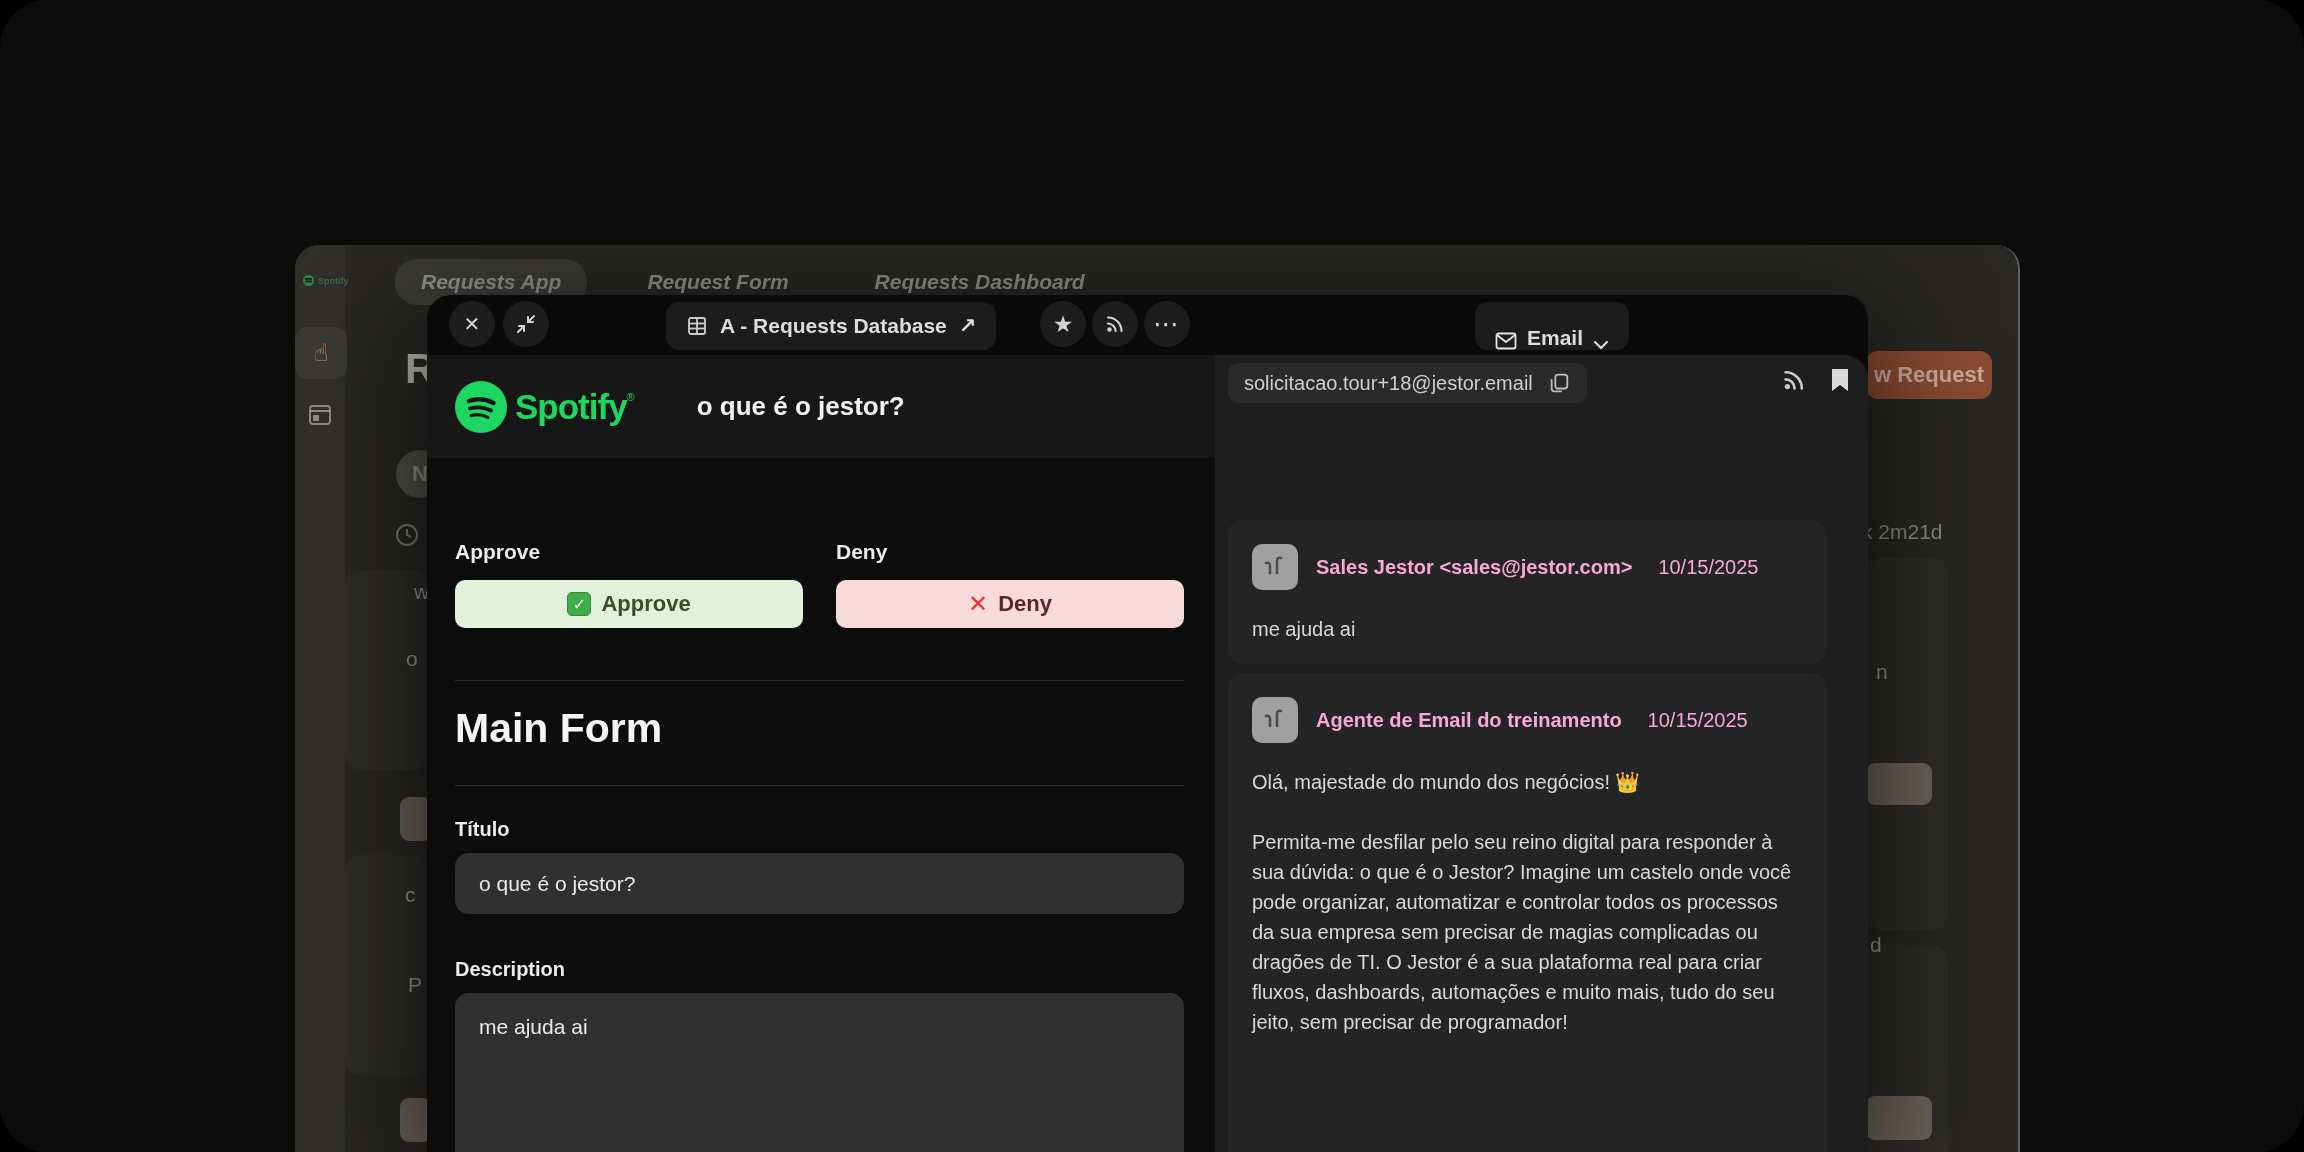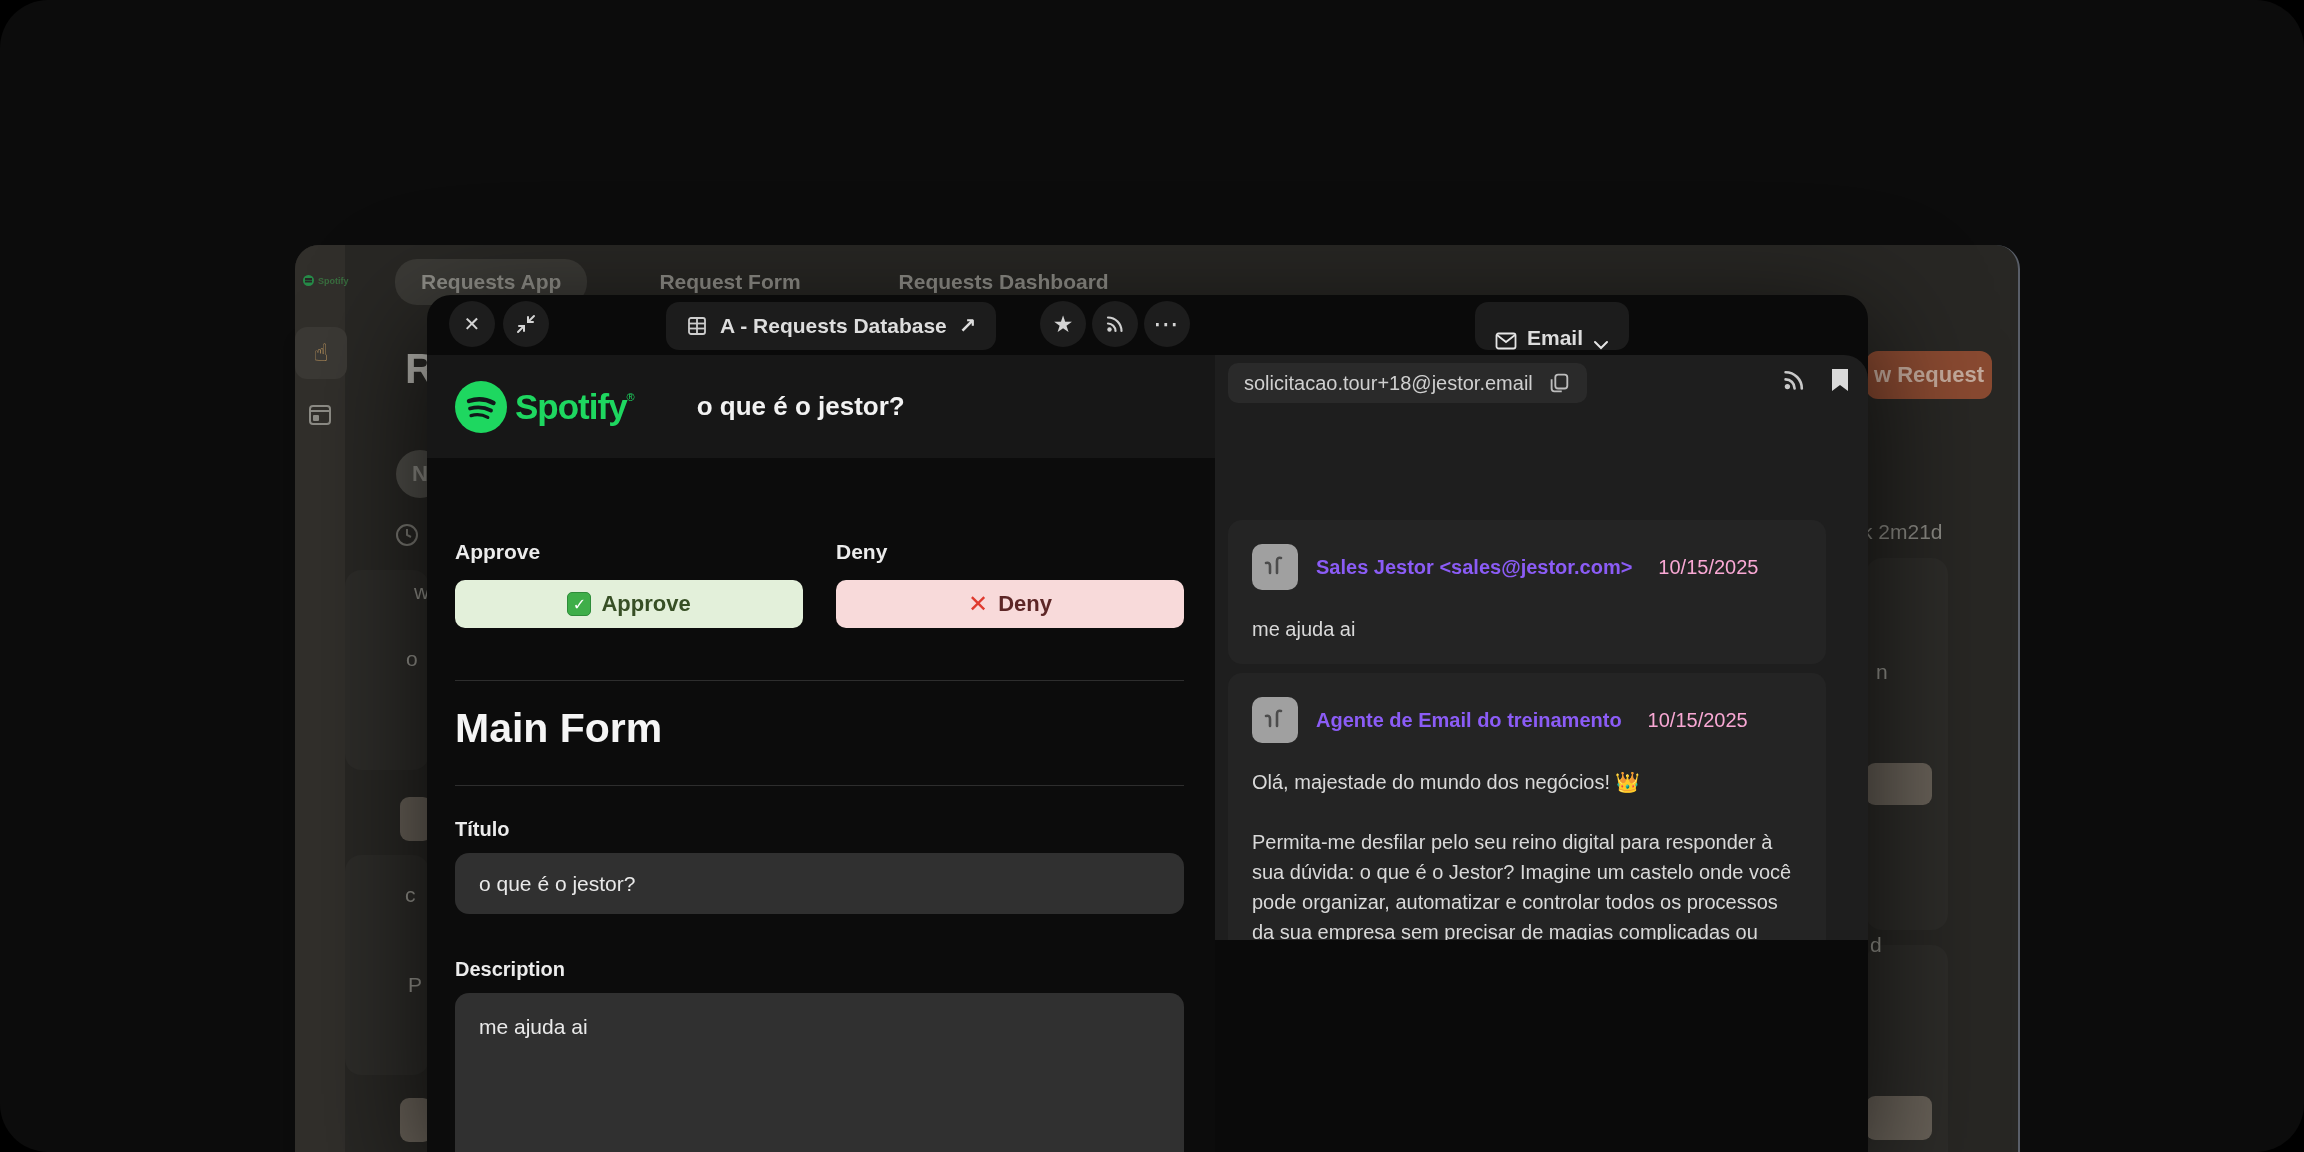--- a/index.html
+++ b/index.html
@@ -8,21 +8,21 @@
 
   
   .bg-window{position:absolute;left:295px;top:245px;width:1725px;height:907px;background:#282724;border-radius:24px 24px 0 0;border-right:2px solid rgba(130,140,160,.55);}
   .bg-sidebar{position:absolute;left:0;top:0;width:50px;height:907px;background:#312f2b;border-radius:24px 0 0 0;}
   .spotify-mini{position:absolute;left:8px;top:30px;display:flex;align-items:center;gap:4px;opacity:.55;}
   .spotify-mini .dot{width:11px;height:11px;border-radius:50%;background:#1ed760;position:relative;}
   .spotify-mini .dot:before{content:"";position:absolute;left:2px;top:3px;width:7px;height:1.5px;background:#222;box-shadow:0 2.5px 0 #222;}
   .spotify-mini span{font-size:9px;font-weight:bold;color:#3f9e4e;}
   .finger-tile{position:absolute;left:0px;top:82px;width:52px;height:52px;border-radius:12px;background:#3b3935;display:flex;align-items:center;justify-content:center;font-size:24px;color:#c49a5f;}
   .dash-ico{position:absolute;left:12px;top:157px;color:#8d8c86;}
-  .bg-tabs{position:absolute;left:100px;top:14px;display:flex;gap:46px;}
+  .bg-tabs{position:absolute;left:100px;top:14px;display:flex;gap:34px;font-style:italic;}
   .bg-tab{color:#8f8e88;font-size:21px;font-weight:600;padding:11px 26px;border-radius:22px;white-space:nowrap;}
   .bg-tab.active{background:#3b3a36;}
   .bg-title{position:absolute;left:110px;top:100px;font-size:42px;font-weight:bold;color:#b3b2ac;}
   .bg-avatar{position:absolute;left:101px;top:205px;width:48px;height:48px;border-radius:50%;background:#504f4a;color:#908f89;font-size:22px;font-weight:600;display:flex;align-items:center;justify-content:center;}
   .bg-clock{position:absolute;left:99px;top:277px;color:#7b7a74;}
   .bg-card{position:absolute;background:#2d2c29;border-radius:16px;color:#97968f;font-size:21px;}
   .bg-pill{position:absolute;background:#696259;border-radius:9px;}
   .bg-letter{position:absolute;color:#97968f;font-size:21px;}
   .nr-btn{position:absolute;left:1571px;top:106px;width:126px;height:48px;background:#8a4a31;border-radius:12px;color:#c5ab9c;font-size:22px;font-weight:600;display:flex;align-items:center;padding-left:8px;overflow:hidden;white-space:nowrap;}
   .bg-timer{position:absolute;left:1567px;top:275px;color:#8b8a84;font-size:21px;}
@@ -47,27 +47,27 @@
   .chk{width:24px;height:24px;border-radius:5px;background:#3fae49;color:#fff;font-size:16px;font-weight:bold;display:flex;align-items:center;justify-content:center;border:1px solid #2f8c3a;}
   .xmk{color:#df3b2f;font-size:24px;font-weight:bold;}
   .hr{position:absolute;left:28px;width:729px;height:0;border-top:1px solid #2e2e2e;}
   .main-info{position:absolute;left:28px;top:350px;color:#f5f5f5;font-size:41px;font-weight:bold;}
   .inp{position:absolute;left:28px;width:729px;background:#303030;border-radius:14px;color:#e9e9e9;font-size:21px;}
   .titulo-inp{top:498px;height:61px;display:flex;align-items:center;padding-left:24px;}
   .desc-box{top:638px;height:220px;}
   .desc-text{position:absolute;left:24px;top:22px;}
 
   
-  .email-panel{position:absolute;left:788px;top:60px;width:653px;height:585px;background:#1e1e1e;border-radius:0 24px 0 0;overflow:hidden;}
+  .email-panel{position:absolute;left:788px;top:60px;width:653px;height:797px;background:#1e1e1e;border-radius:0 24px 0 0;overflow:hidden;}
   .addr-pill{position:absolute;left:13px;top:8px;height:40px;border-radius:10px;background:#2a2a2a;display:flex;align-items:center;gap:14px;padding:0 16px;color:#cfcfcf;font-size:20px;}
   .addr-icons{position:absolute;right:18px;top:12px;display:flex;align-items:center;gap:24px;color:#c9c9c9;}
   .msg-card{position:absolute;left:13px;width:598px;background:#242424;border-radius:14px;padding:24px 24px 20px 24px;}
   .msg-head{display:flex;align-items:center;gap:18px;}
   .avatar{width:46px;height:46px;border-radius:10px;background:#a0a0a0;display:flex;align-items:center;justify-content:center;flex:0 0 auto;}
-  .msg-name{color:#8b5cf6;font-size:20px;font-weight:bold;}
+  .msg-name{color:#f9a8d4;font-size:20px;font-weight:bold;}
   .msg-date{color:#f9a8d4;font-size:20px;margin-left:8px;}
   .msg-body{margin-top:24px;color:#d9d9d9;font-size:20px;line-height:30px;}
   .msg-body p{margin:0 0 30px 0;}
   .msg-body p:last-child{margin-bottom:0;}
   svg{display:block;}
 </style>
 </head>
 <body>
 
 <div class="screen">

